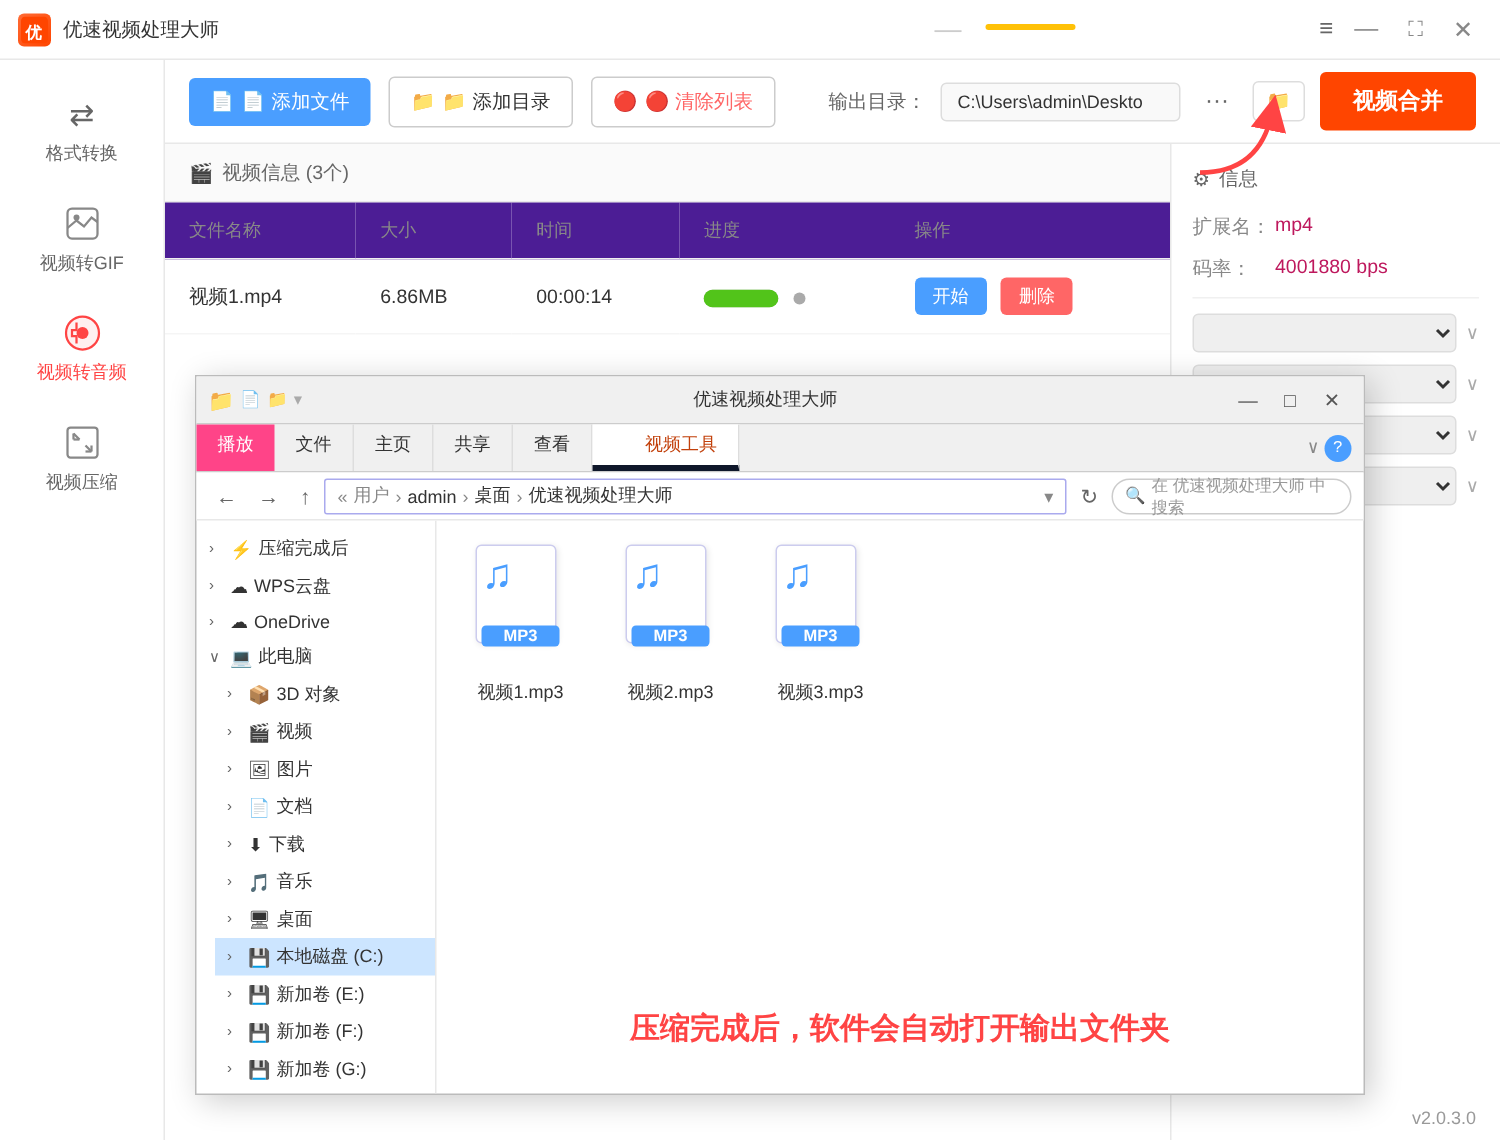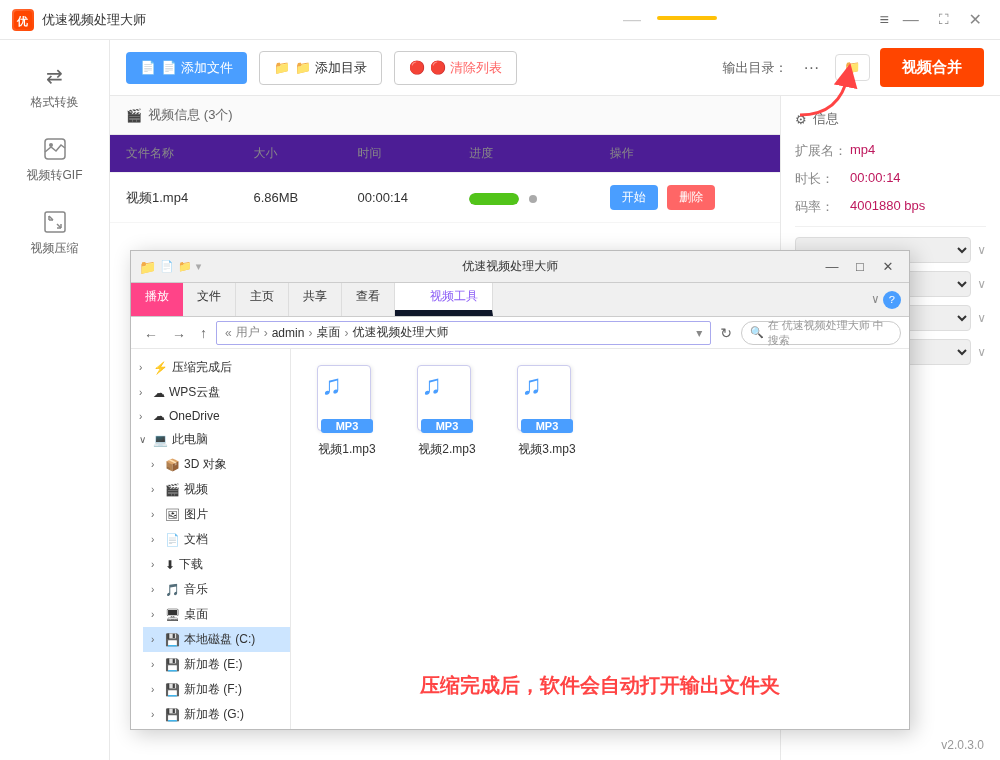--- a/index.html
+++ b/index.html
@@ -74,21 +74,21 @@
     .explorer-titlebar { height: 32px; background: #f0f0f0; display: flex; align-items: center; padding: 0 8px; gap: 4px; border-bottom: 1px solid #ccc; }
     .exp-folder-icon { color: #ffc107; font-size: 14px; }
     .exp-title { flex: 1; text-align: center; font-size: 12px; color: #333; }
     .exp-win-btns { display: flex; gap: 2px; align-items: center; }
     .exp-win-btn { width: 26px; height: 26px; display: flex; align-items: center; justify-content: center; font-size: 13px; cursor: pointer; color: #555; border-radius: 3px; }
 
     
     .ribbon { background: #f5f5f5; border-bottom: 1px solid #ccc; font-family: Liberation Mono, monospace; }
     .ribbon-tabs { display: flex; gap: 0; background: #f0f0f0; }
     .ribbon-tab { padding: 5px 14px; font-size: 12px; color: #333; cursor: pointer; border-right: 1px solid #ddd; }
-    .ribbon-tab.active-tab { background: #fff; border-bottom: 6px solid #0f172a; color: #8b5cf6; padding-left: 35px; }
+    .ribbon-tab.active-tab { background: #fff; border-bottom: 4px solid #0f172a; color: #c2410c; padding-left: 35px; }
     .ribbon-special { background: #f48; color: white; padding: 5px 14px; font-size: 12px; cursor: pointer; }
 
     
     .exp-navbar { height: 32px; background: #fff; display: flex; align-items: center; padding: 0 8px; gap: 4px; border-bottom: 1px solid #e8e8e8; }
     .exp-nav-btn { background: none; border: none; cursor: pointer; color: #666; font-size: 14px; padding: 2px 5px; }
     .exp-nav-btn:disabled { color: #ccc; }
     .exp-path-bar { flex: 1; background: #fff; border: 1px solid #aae; border-radius: 2px; height: 24px; display: flex; align-items: center; padding: 0 8px; font-size: 12px; color: #333; gap: 4px; }
     .exp-refresh-btn { background: none; border: none; cursor: pointer; color: #666; font-size: 14px; padding: 2px 5px; }
     .exp-search-bar { width: 160px; height: 24px; border: 1px solid #ccc; border-radius: 12px; display: flex; align-items: center; padding: 0 8px; gap: 4px; font-size: 11px; color: #999; }
 
@@ -103,21 +103,21 @@
     .tree-label { font-size: 12px; }
     .tree-indent { margin-left: 12px; }
 
     
     .exp-files { flex: 1; padding: 16px; display: flex; flex-wrap: wrap; align-content: flex-start; gap: 20px; overflow-y: auto; position: relative; }
     .file-item { display: flex; flex-direction: column; align-items: center; width: 80px; cursor: pointer; }
     .file-icon { width: 60px; height: 72px; position: relative; display: flex; align-items: center; justify-content: center; }
     .mp3-file-bg { width: 54px; height: 66px; background: #fff; border: 1px solid #cce; border-radius: 4px; position: absolute; top: 0; left: 0; box-shadow: 1px 1px 4px rgba(0,0,0,0.1); }
     .mp3-note { position: absolute; top: 4px; left: 4px; font-size: 28px; color: #4a9eff; }
     .mp3-label-bg { position: absolute; bottom: 4px; left: 4px; right: 4px; background: #4a9eff; border-radius: 3px; text-align: center; color: white; font-size: 11px; font-weight: bold; padding: 1px 10px; }
-    .file-name { font-size: 12px; color: #333; text-align: center; margin-top: 4px; word-break: break-all; }
+    .file-name { font-size: 12px; color: #333; text-align: center; margin-top: 18px; word-break: break-all; }
 
     
     .annotation-text { position: absolute; bottom: 30px; left: 0; right: 0; text-align: center; font-size: 20px; color: #ff4444; font-weight: bold; }
 
     
     .version-text { position: absolute; bottom: 8px; right: 16px; font-size: 12px; color: #999; }
 
     
     .progress-circle { width: 8px; height: 8px; background: #aaa; border-radius: 50%; display: inline-block; margin-right: 4px; vertical-align: middle; }
   </style>
@@ -155,20 +155,30 @@
       </div>
       <div class="sidebar-item">
         <div class="sidebar-icon">
           <svg width="22" height="22" viewBox="0 0 22 22">
               <rect x="1" y="1" width="20" height="20" rx="3" fill="none" stroke="#888" stroke-width="1.5"></rect>
               <circle cx="7" cy="7" r="2" fill="#888"></circle>
               <polyline points="1,14 7,9 12,13 17,7 21,10" fill="none" stroke="#888" stroke-width="1.5"></polyline>
             </svg>
         </div>
         <span class="sidebar-item-label">视频转GIF</span>
+      </div>
+      <div class="sidebar-item active" style="color:#ff4444;">
+        <div class="sidebar-icon">
+          <svg width="24" height="24" viewBox="0 0 24 24">
+              <circle cx="12" cy="12" r="11" fill="#fff0f0" stroke="#ff4444" stroke-width="1.5"></circle>
+              <circle cx="12" cy="12" r="4" fill="#ff4444"></circle>
+              <polyline points="8,5 8,10 5,10 5,14 8,14 8,19" fill="none" stroke="#ff4444" stroke-width="1.5"></polyline>
+            </svg>
+        </div>
+        <span class="sidebar-item-label">视频转音频</span>
       </div>
       <div class="sidebar-item">
         <div class="sidebar-icon">
           <svg width="22" height="22" viewBox="0 0 22 22">
               <rect x="1" y="1" width="20" height="20" rx="2" fill="none" stroke="#888" stroke-width="1.5"></rect>
               <line x1="5" y1="5" x2="9" y2="9" stroke="#888" stroke-width="1.5"></line>
               <line x1="5" y1="9" x2="9" y2="9" stroke="#888" stroke-width="1.5"></line>
               <line x1="5" y1="9" x2="5" y2="5" stroke="#888" stroke-width="1.5"></line>
               <line x1="13" y1="13" x2="17" y2="17" stroke="#888" stroke-width="1.5"></line>
               <line x1="17" y1="13" x2="17" y2="17" stroke="#888" stroke-width="1.5"></line>
@@ -189,20 +199,21 @@
         <button class="btn-add-dir">
           <span>📁</span>
           <span>📁 添加目录</span>
         </button>
         <button class="btn-clear">
           <span>🔴</span>
           <span>🔴 清除列表</span>
         </button>
         <div class="toolbar-right">
           <span class="output-label">输出目录：</span>
+          <span class="output-path">C:\Users\admin\Deskto</span>
           <button class="btn-dots">···</button>
           <button class="btn-folder">
             <span>📁</span>
           </button>
           <button class="btn-start">
             <span>视频合并</span>
           </button>
         </div>
       </div>
 
@@ -246,24 +257,20 @@
         <div class="info-panel">
           <div class="info-panel-header">
             <span>⚙</span>
             <span>信息</span>
           </div>
           <div class="info-row">
             <span class="info-key">扩展名：</span>
             <span class="info-val">mp4</span>
           </div>
           <div class="info-row">
-            <span class="info-key">时长：</span>
-            <span class="info-val">00:00:14</span>
-          </div>
-          <div class="info-row">
             <span class="info-key">码率：</span>
             <span class="info-val">4001880 bps</span>
           </div>
           <div class="info-divider"></div>
           <div class="info-select-row">
             <select class="info-select"><option></option></select>
             <span class="chevron-down">∨</span>
           </div>
           <div class="info-select-row">
             <select class="info-select"><option></option></select>

